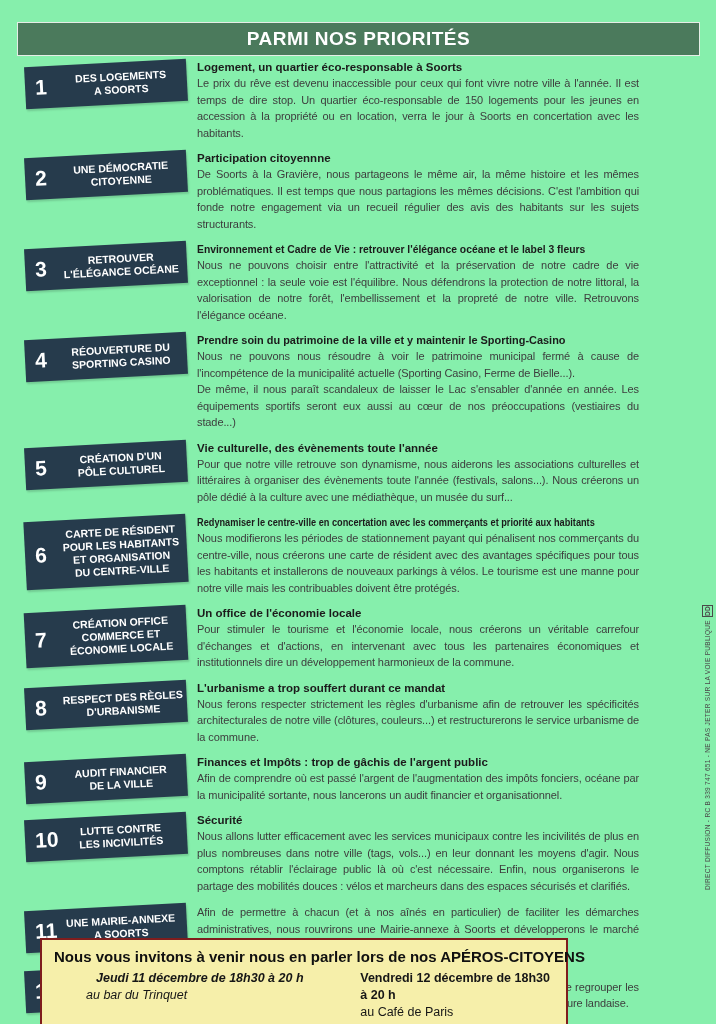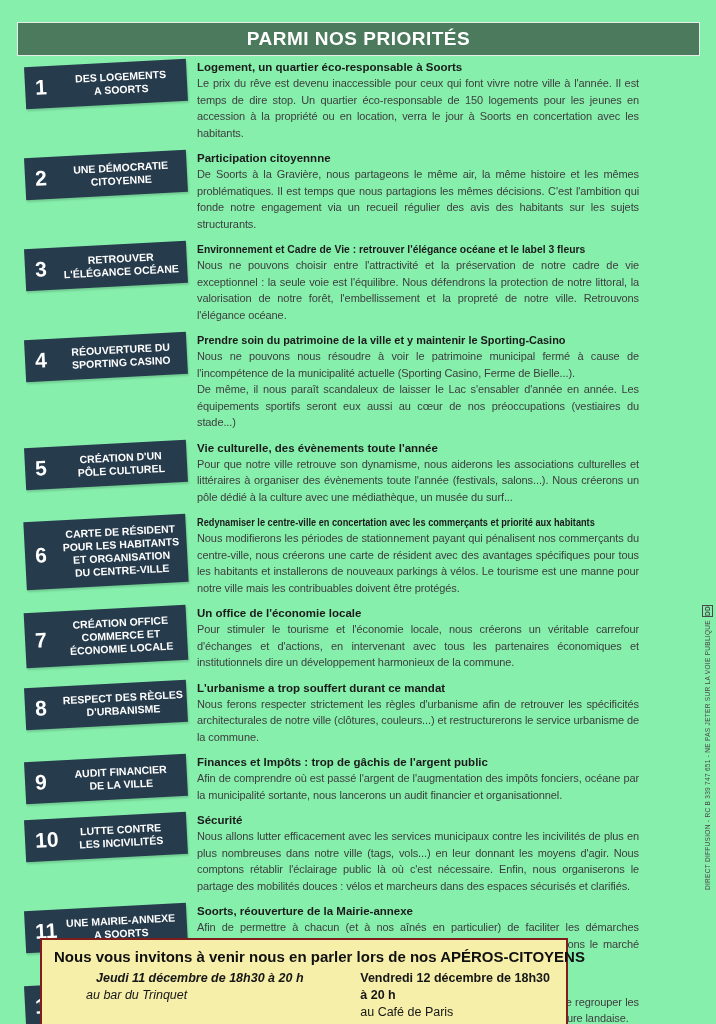--- a/index.html
+++ b/index.html
@@ -278,21 +278,20 @@
       <div class="boxwrap">
           <div class="numbox">
         <div class="num">11</div>
         <div class="boxtitle">
               <div>UNE MAIRIE-ANNEXE</div>
               <div>A SOORTS</div>
             </div>
       </div>
         </div>
       <div class="txt">
-        <h3>Soorts, réouverture de la Mairie-annexe</h3>
         <div class="paras">
             <p>Afin de permettre à chacun (et à nos aînés en particulier) de faciliter les démarches administratives, nous rouvrirons une Mairie-annexe à Soorts et développerons le marché local.</p>
           </div>
       </div>
     </div>
 
     <div class="row">
       <div class="boxwrap">
           <div class="numbox">
         <div class="num">12</div>

